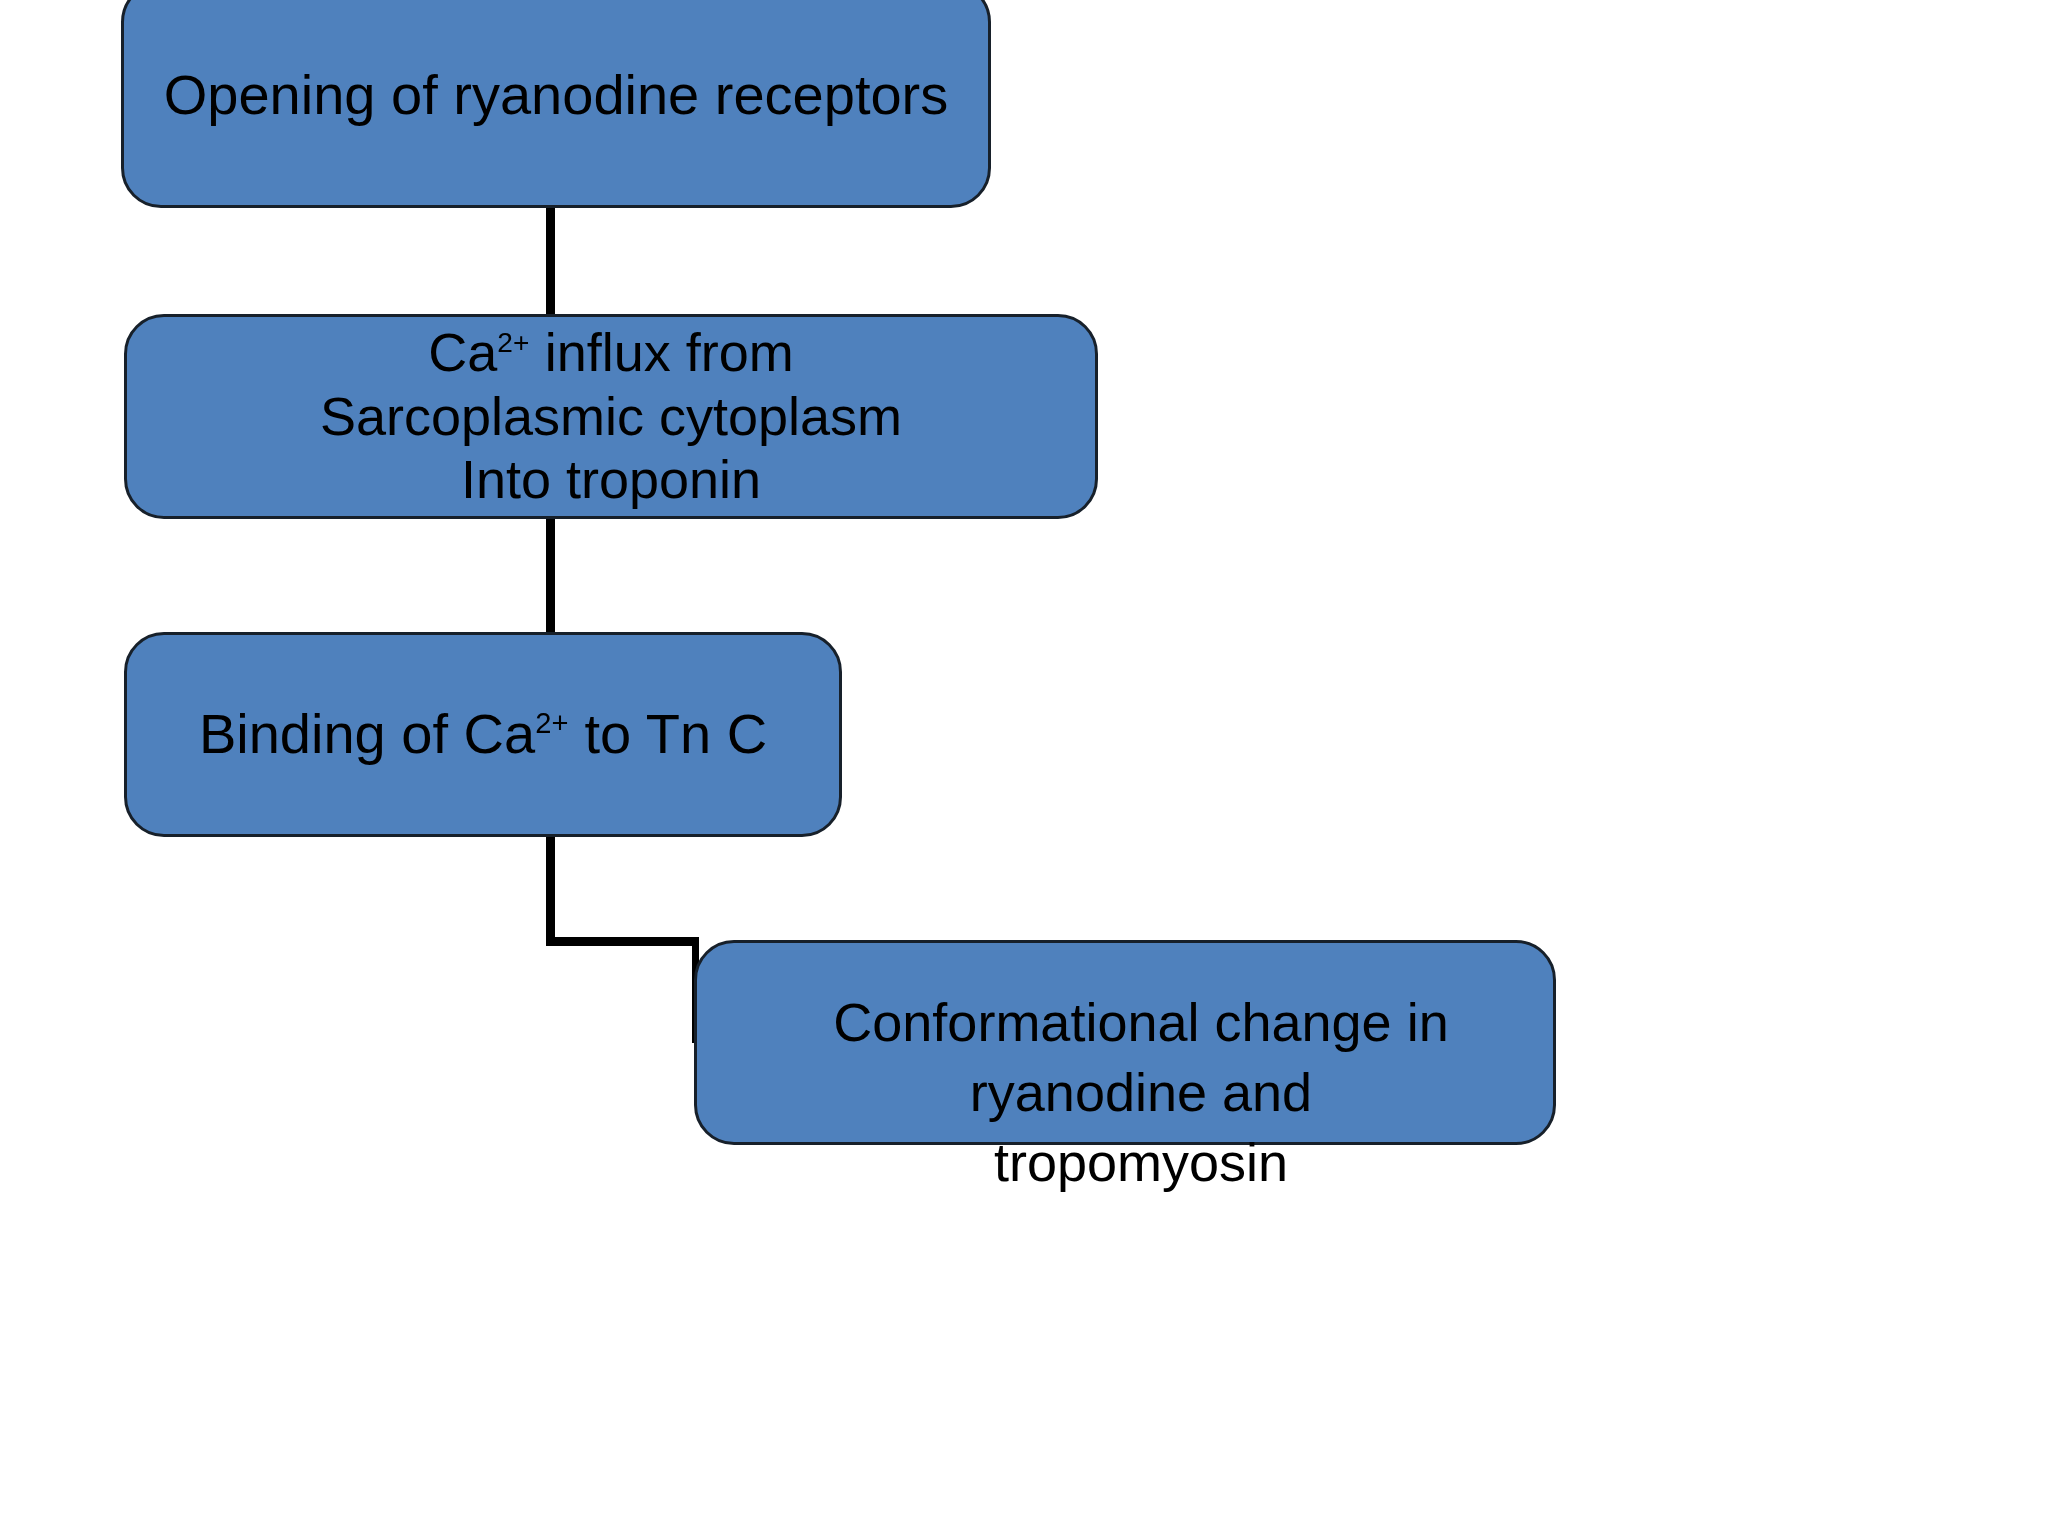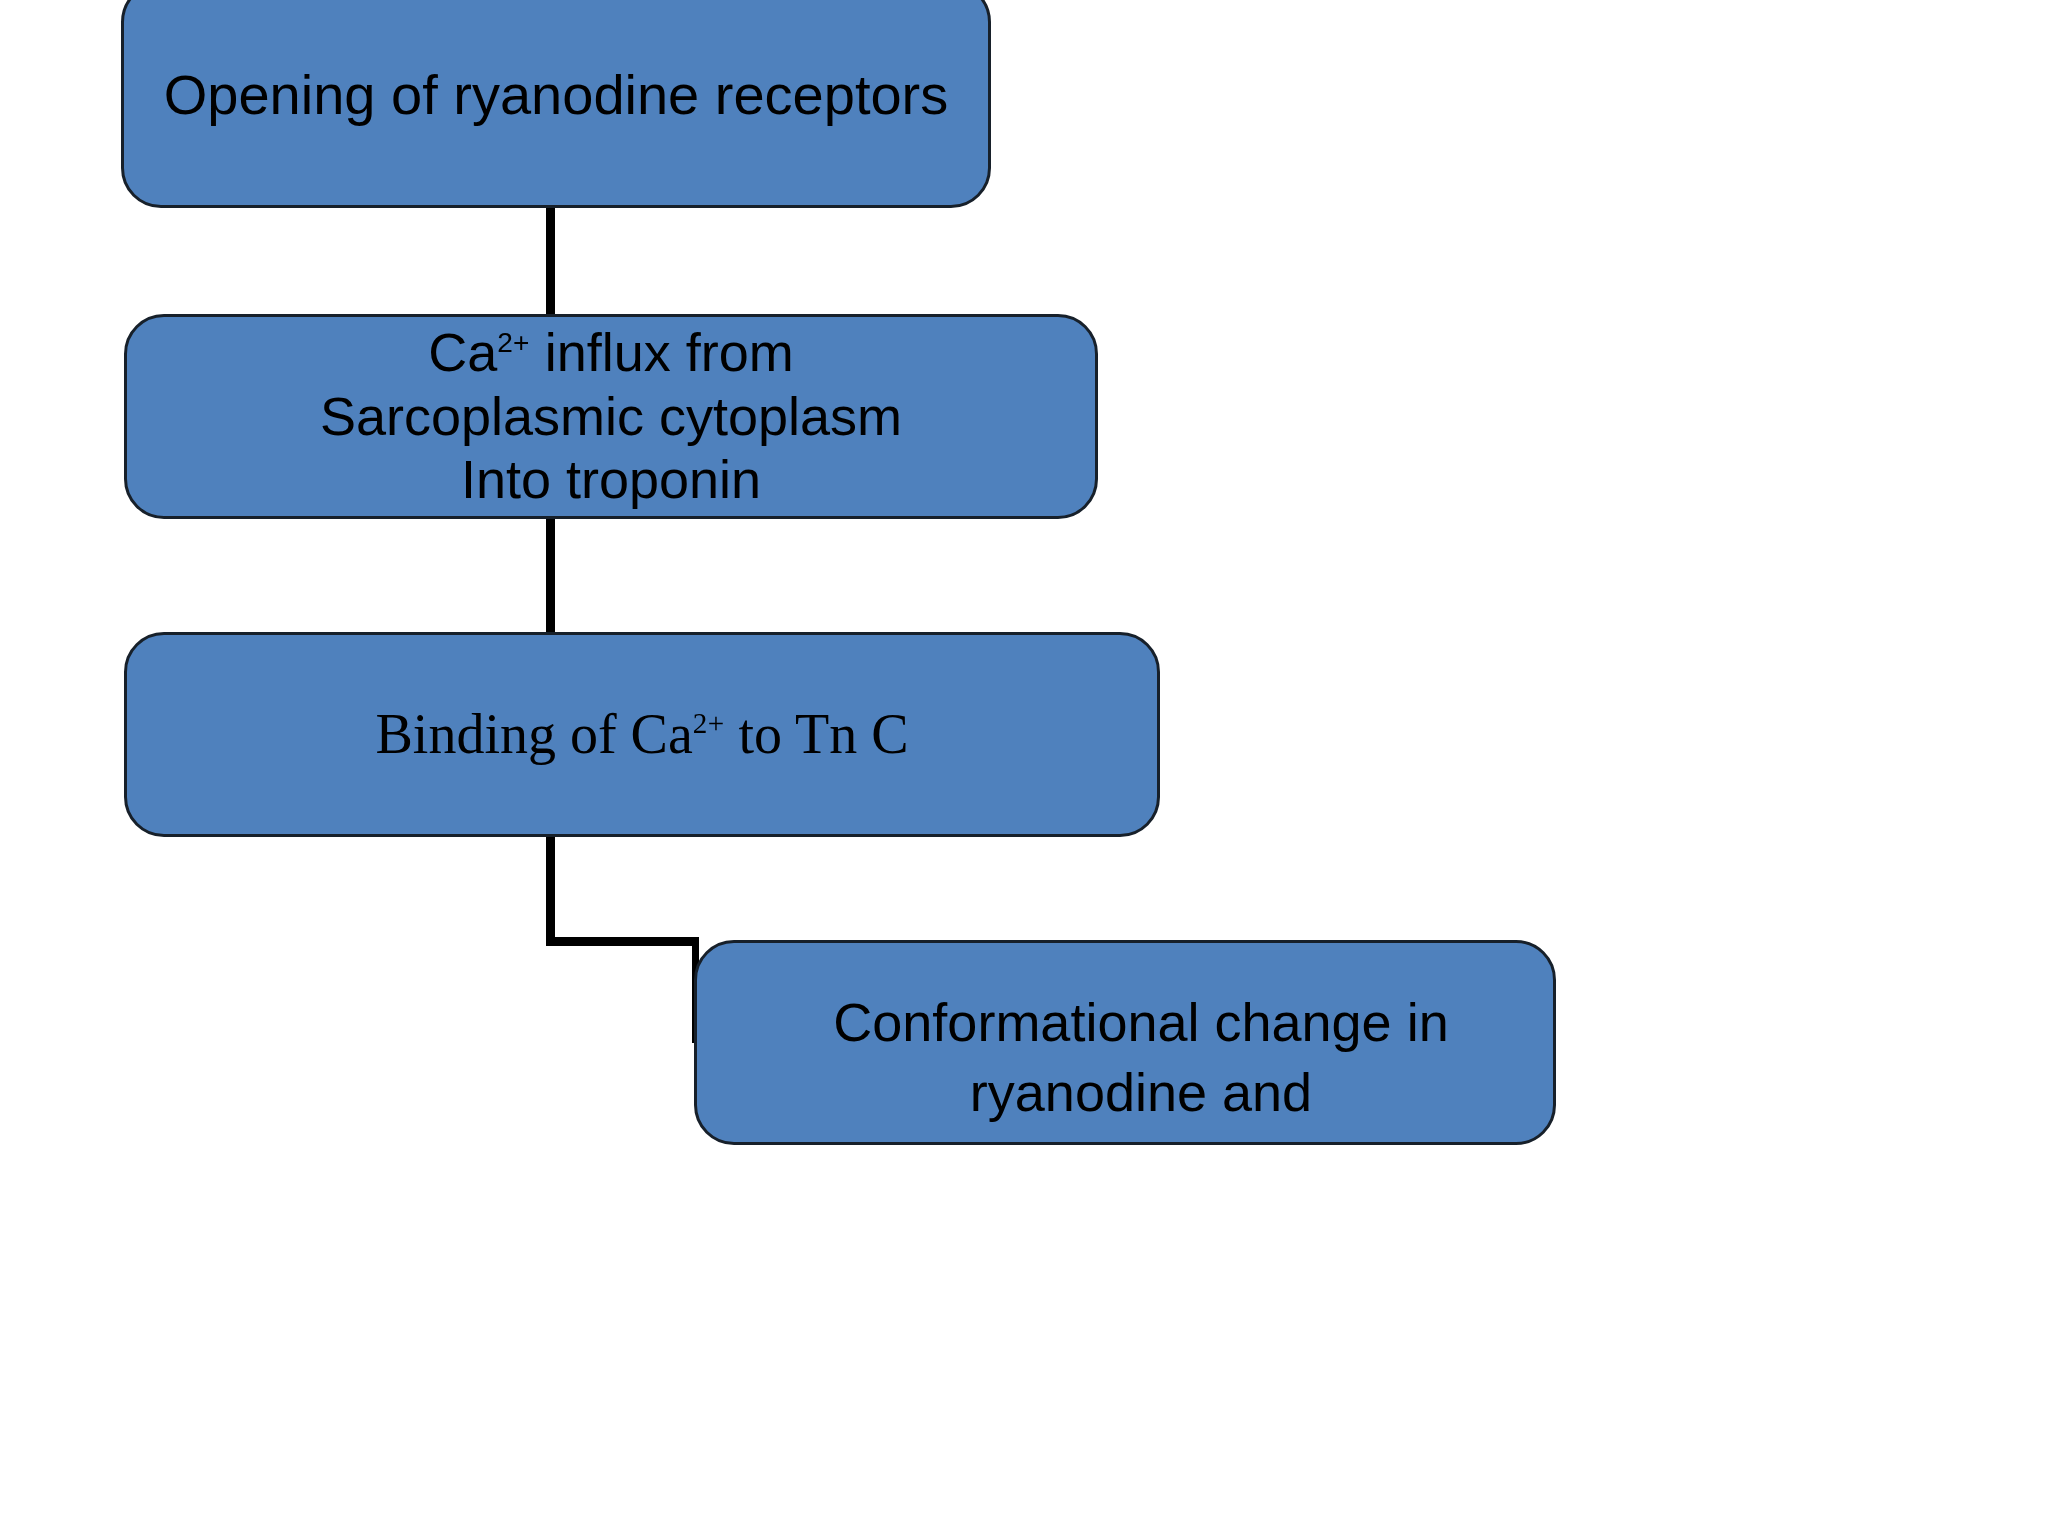--- a/index.html
+++ b/index.html
@@ -61,23 +61,22 @@
     top: 314px;
     width: 974px;
     height: 205px;
     font-size: 54px;
   }
 
   
   #node-binding-tnc {
     left: 108px;
     top: 632px;
-    width: 1036px;
+    width: 718px;
     height: 205px;
-    font-family: Liberation Serif, serif;
   }
 
   
   #node-conformational {
     left: 678px;
     top: 940px;
     width: 862px;
     height: 205px;
     font-size: 54px;
     align-items: flex-start;
@@ -156,16 +155,16 @@
 
   <div class="node" id="node-calcium-influx">
     <span class="node-text"><span>Ca</span><span class="sup">2+</span><span> influx from</span><br><span>Sarcoplasmic cytoplasm</span><br><span>Into troponin</span></span>
   </div>
 
   <div class="node" id="node-binding-tnc">
     <span class="node-text"><span>Binding of Ca</span><span class="sup">2+</span><span> to Tn C</span></span>
   </div>
 
   <div class="node" id="node-conformational">
-    <span class="node-text"><span>Conformational change in</span><br><span>ryanodine and</span><br></span>
+    <span class="node-text"><span>Conformational change in</span><br><span>ryanodine and</span><br><span>tropomyosin</span></span>
   </div>
 
 </div>
 
 </body></html>

